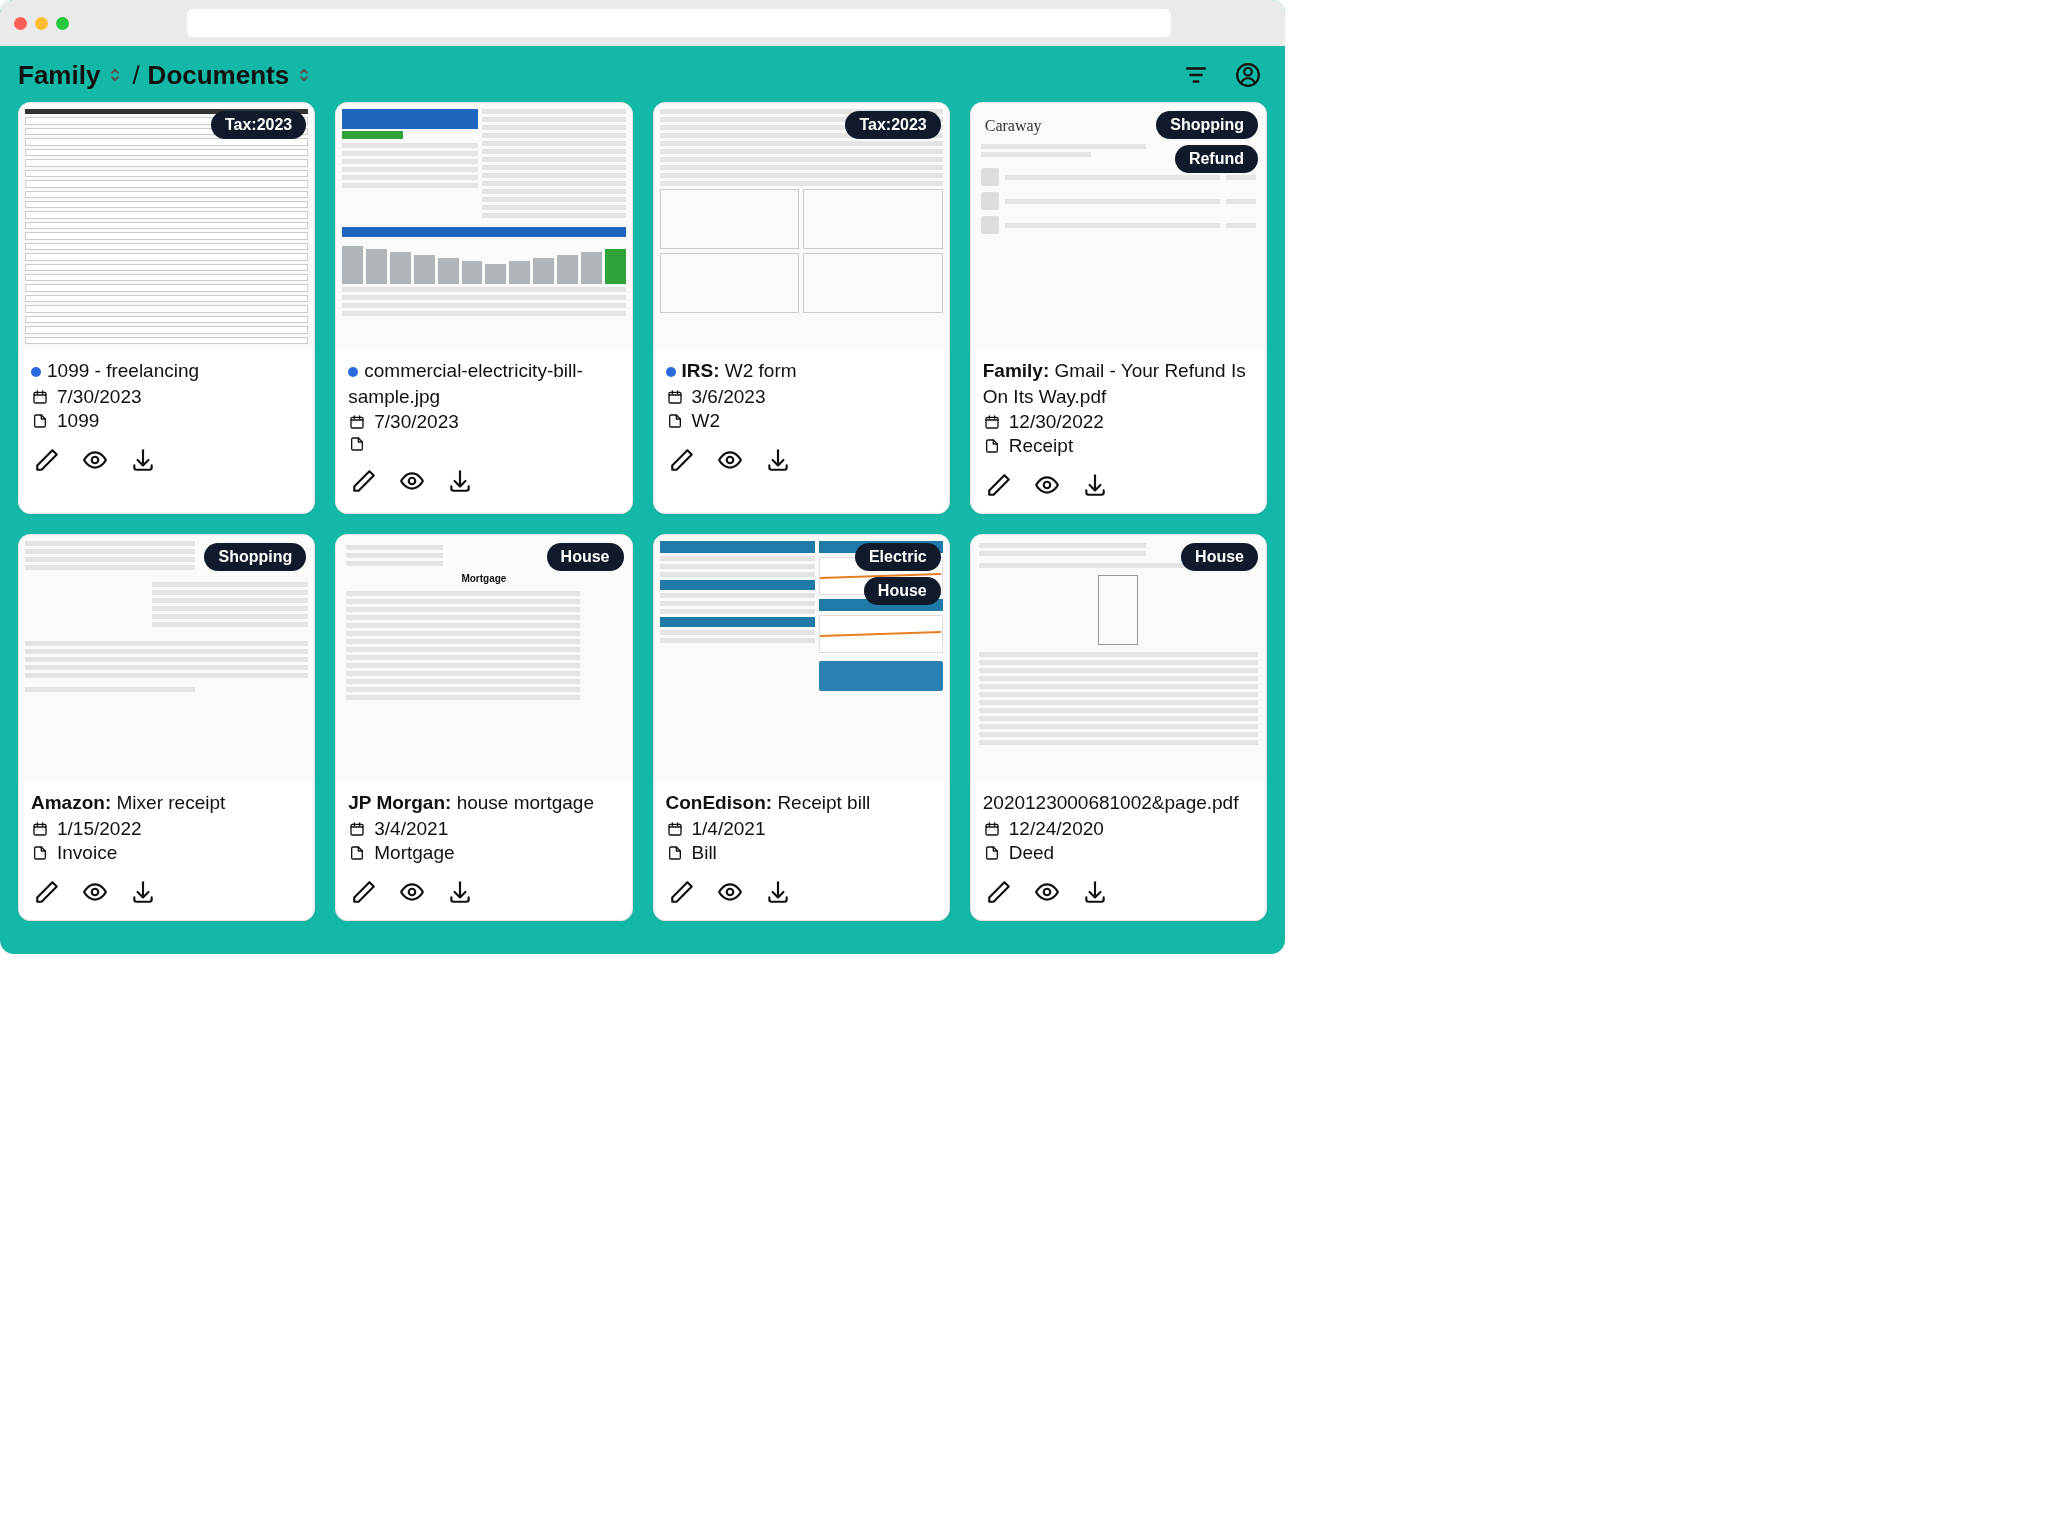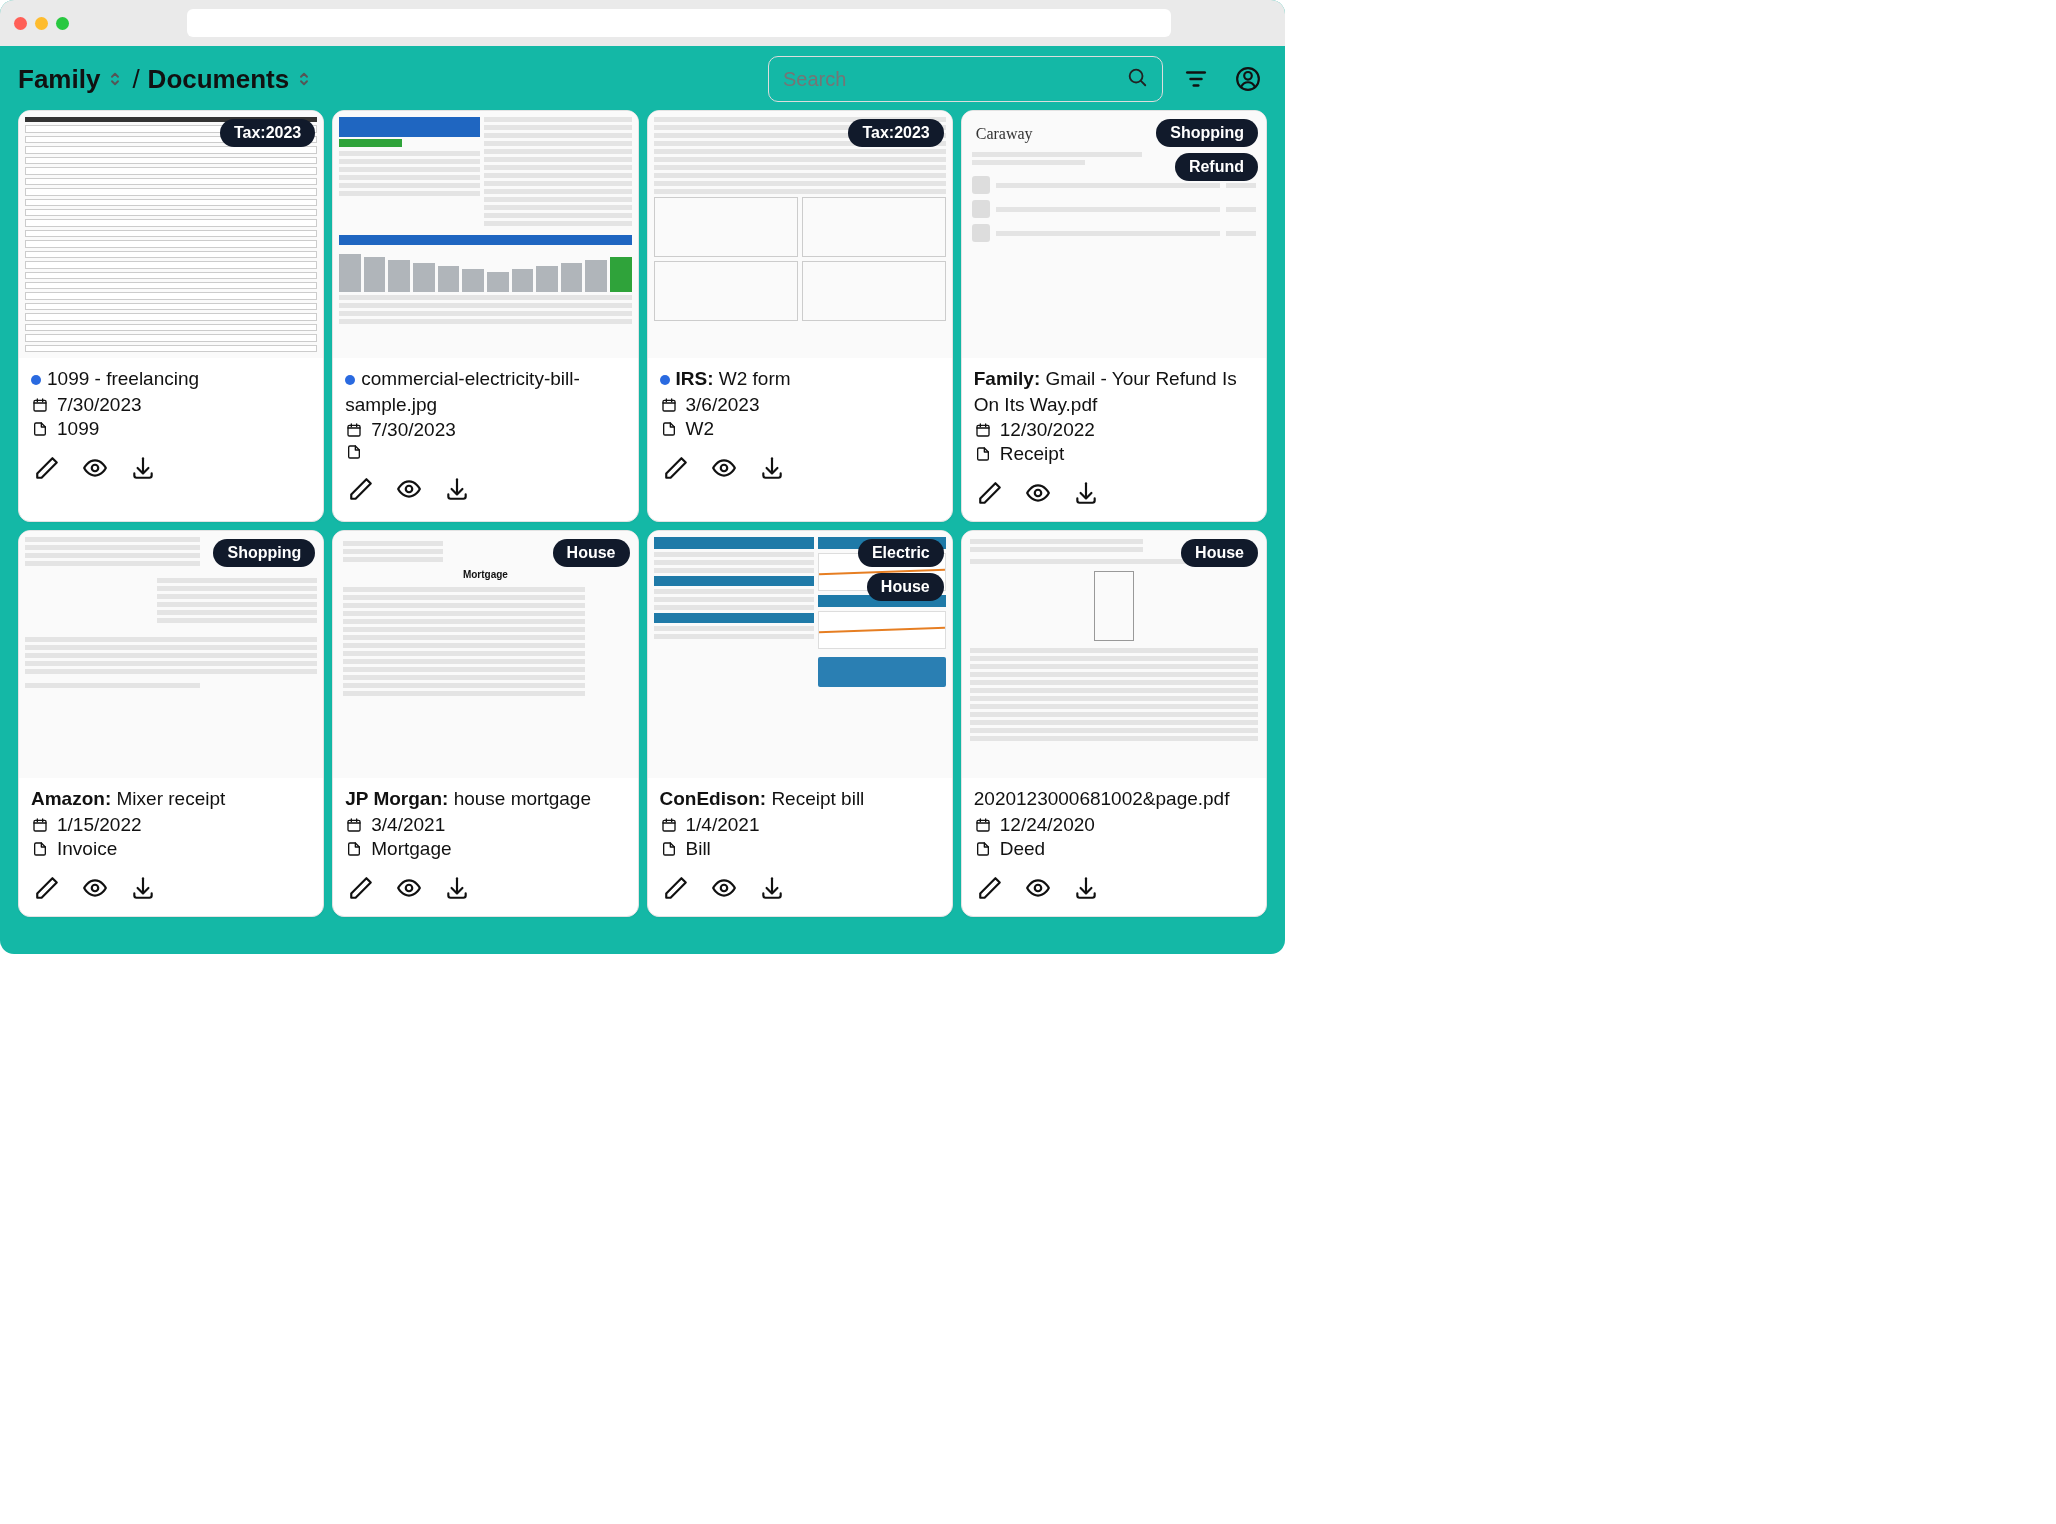--- a/index.html
+++ b/index.html
@@ -18,21 +18,21 @@
   .crumb { font-size: 26px; font-weight: 700; display: flex; align-items: center; gap: 6px; }
   .sel-icon { width: 18px; height: 18px; display: inline-flex; align-items: center; justify-content: center; }
   .slash { font-size: 26px; font-weight: 500; color: #111; }
   .spacer { flex: 1; }
   .search-wrap { width: 395px; height: 46px; border: 1.5px solid #ddd; border-radius: 10px; display: flex; align-items: center; padding: 0 14px; gap: 10px; color: #888; }
   .search-wrap input { flex: 1; border: none; outline: none; font-size: 20px; background: transparent; color: #333; }
   .search-wrap .mag { color: #222; }
   .icon-btn { width: 38px; height: 38px; display: flex; align-items: center; justify-content: center; cursor: pointer; }
   .icon-btn svg { width: 26px; height: 26px; }
 
-  .grid { display: grid; grid-template-columns: repeat(4, 1fr); gap: 8px; padding: 2px 18px 18px 18px; }
+  .grid { display: grid; grid-template-columns: repeat(4, 1fr); gap: 20px; padding: 2px 18px 18px 18px; }
   .card { border: 1.5px solid #e3e3e3; border-radius: 12px; overflow: hidden; background: #fff; display: flex; flex-direction: column; box-shadow: 0 1px 2px rgba(0,0,0,0.04);}
   .thumb { position: relative; height: 247px; background: #fafafa; overflow: hidden; }
   .tags { position: absolute; top: 8px; right: 8px; display: flex; flex-direction: column; align-items: flex-end; gap: 6px; }
   .tag { background: #111a2b; color: #fff; padding: 5px 14px; border-radius: 999px; font-size: 16px; font-weight: 700; }
   .meta { padding: 8px 12px 4px 12px; }
   .title { font-size: 19px; line-height: 1.35; margin-bottom: 2px; }
   .title .marker { display: inline-block; width: 10px; height: 10px; background: #2a6ae0; border-radius: 50%; margin-right: 6px; vertical-align: middle; }
   .title strong { font-weight: 800; }
   .row { display: flex; align-items: center; gap: 8px; font-size: 19px; color: #111; margin-top: 2px; }
   .row .ico { width: 18px; height: 18px; display: inline-flex; align-items: center; justify-content: center; }
@@ -91,29 +91,20 @@
           <svg viewBox="0 0 24 24" fill="none" stroke="#555" stroke-width="2.5" stroke-linecap="round" stroke-linejoin="round">
               <polyline points="8 9 12 5 16 9"></polyline>
               <polyline points="8 15 12 19 16 15"></polyline>
             </svg>
         </span>
       </div>
     </div>
 
     <div class="spacer"></div>
 
-    <div class="search-wrap">
-      <input type="text" placeholder="Search" style="">
-      <span class="mag">
-        <svg width="22" height="22" viewBox="0 0 24 24" fill="none" stroke="#222" stroke-width="2" stroke-linecap="round" stroke-linejoin="round">
-            <circle cx="11" cy="11" r="7"></circle>
-            <line x1="21" y1="21" x2="16.5" y2="16.5"></line>
-          </svg>
-      </span>
-    </div>
 
     <div class="icon-btn">
       <svg viewBox="0 0 24 24" fill="none" stroke="#111" stroke-width="2.5" stroke-linecap="round">
           <line x1="4" y1="6" x2="20" y2="6"></line>
           <line x1="7" y1="12" x2="17" y2="12"></line>
           <line x1="10" y1="18" x2="14" y2="18"></line>
         </svg>
     </div>
 
     <div class="icon-btn">

